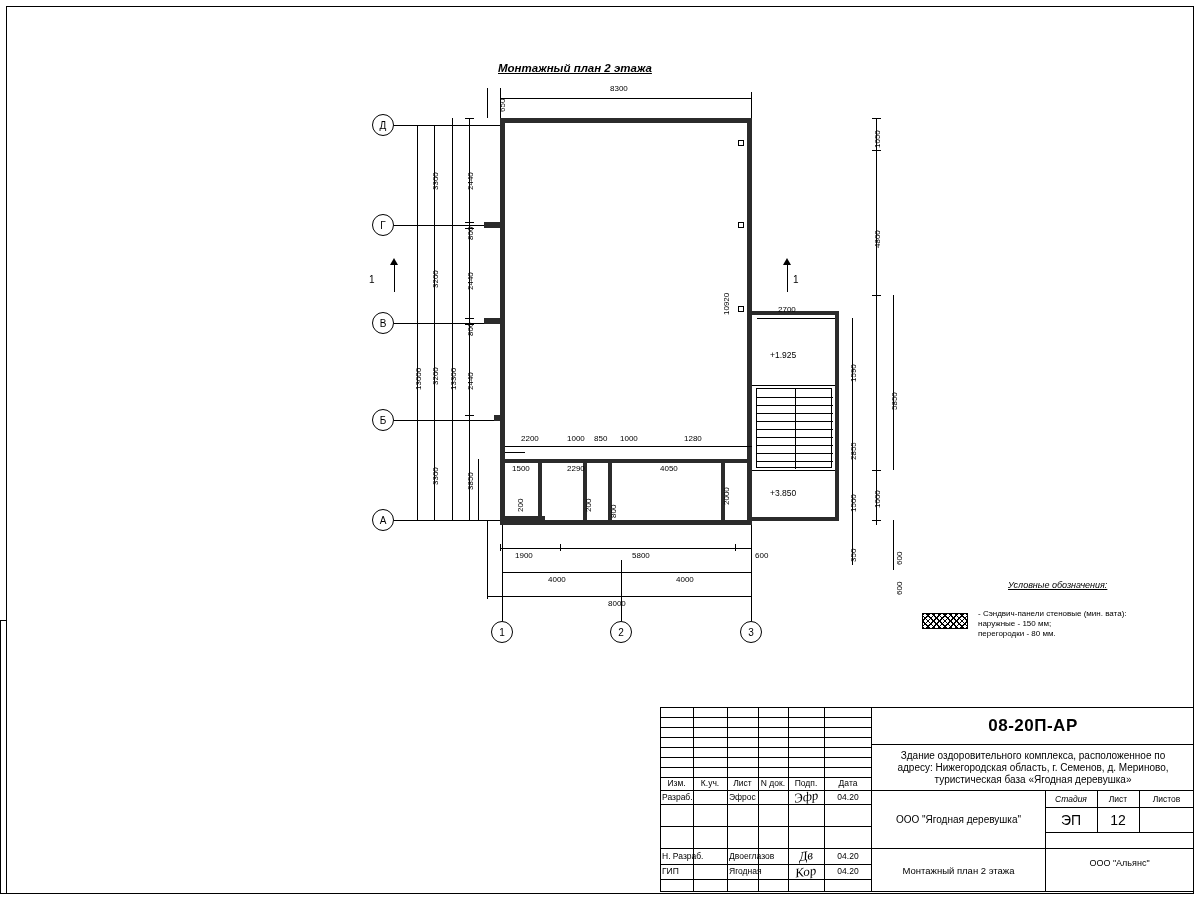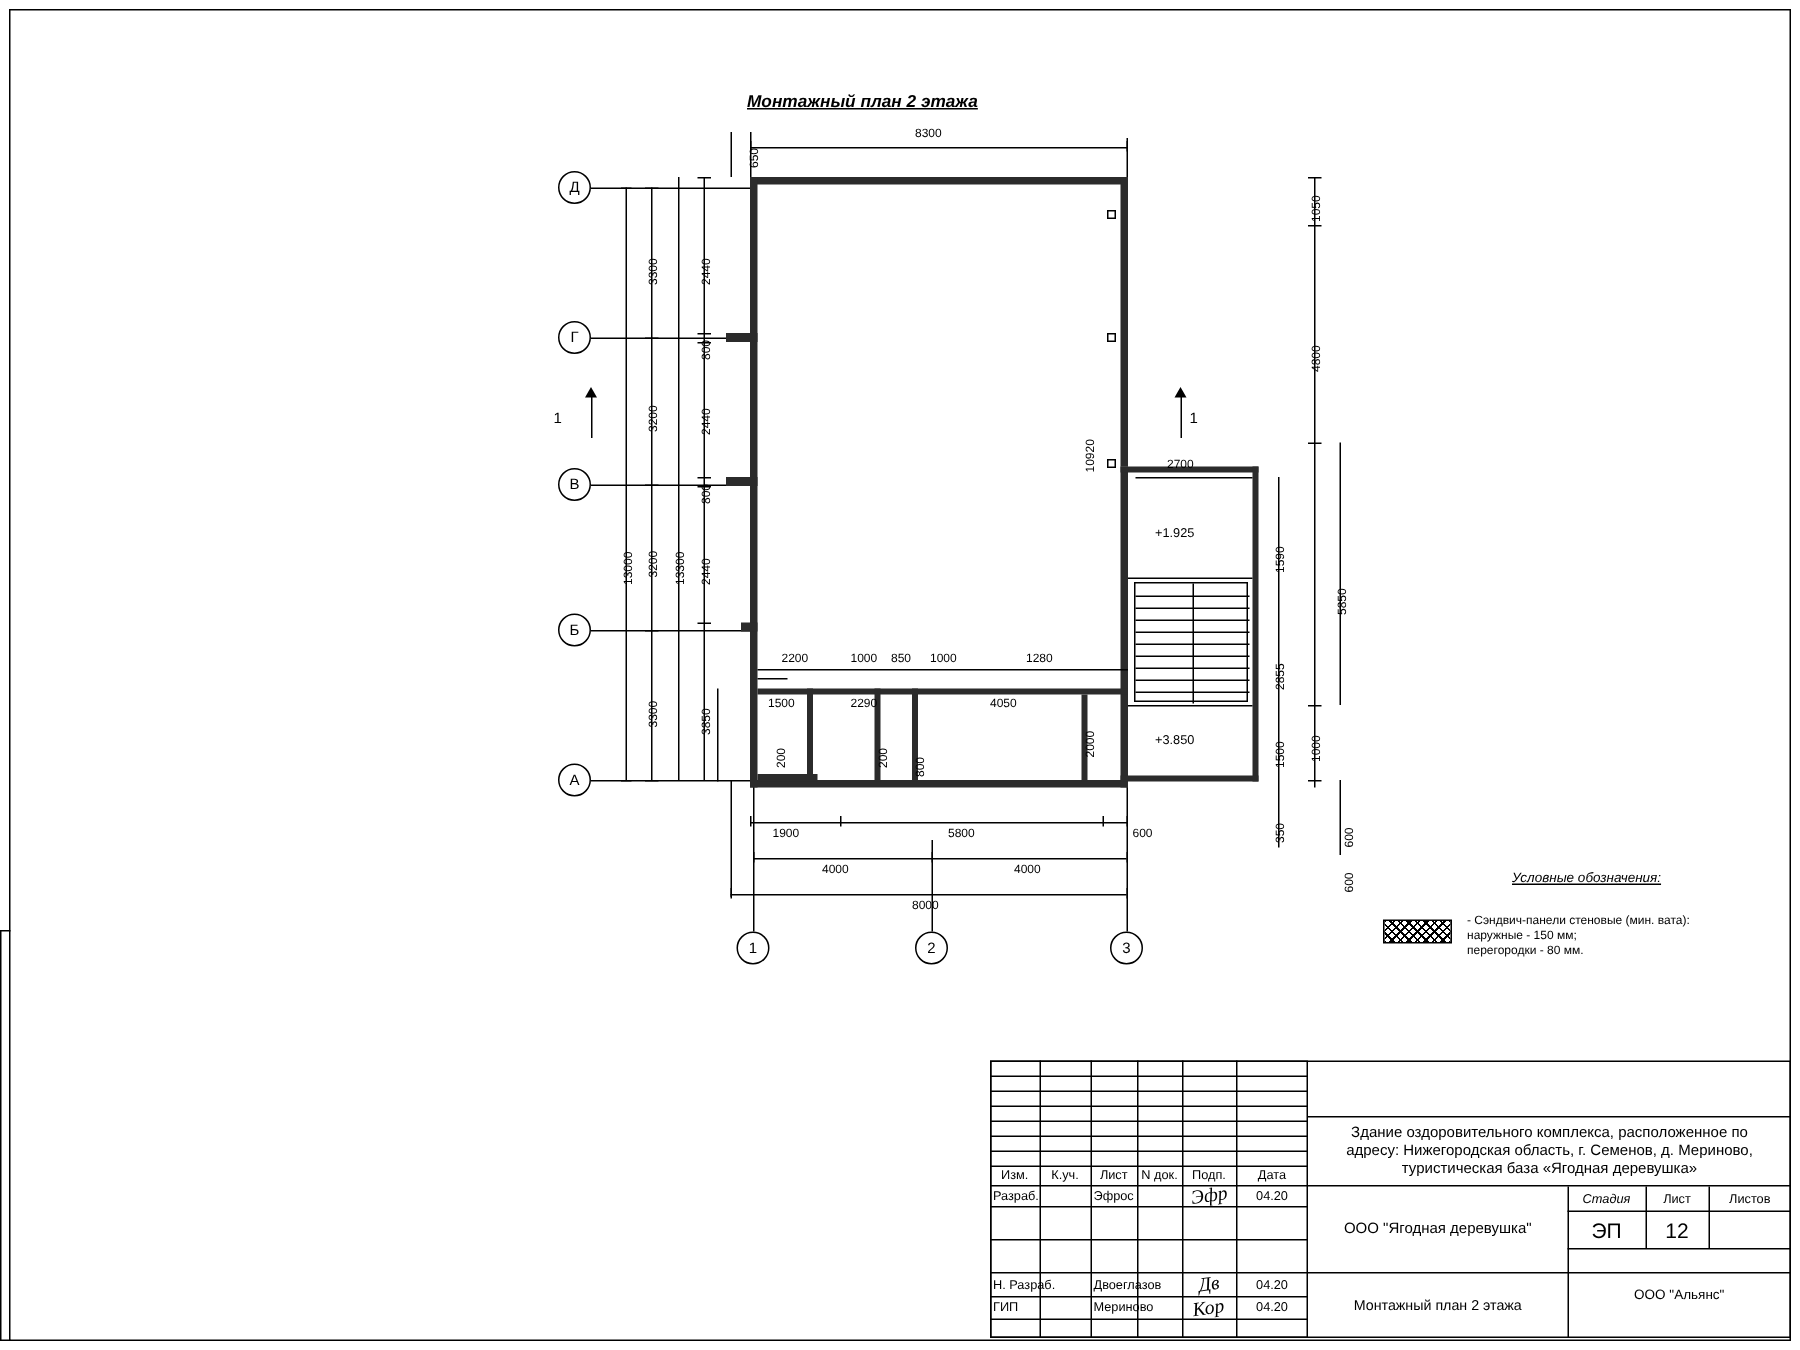--- a/index.html
+++ b/index.html
@@ -294,28 +294,33 @@
       <div class="cell l" style="left:0;top:0;width:67px;height:16px;">Н. Разраб.</div>
       <div class="cell l" style="left:67px;top:0;width:61px;height:16px;">Двоеглазов</div>
       <div class="cell" style="left:128px;top:0;width:36px;height:16px;">
           <span class="sig">Дв</span>
         </div>
       <div class="cell" style="left:164px;top:0;width:48px;height:16px;">04.20</div>
     </div>
     <div class="abs" style="left:0;top:157px;width:212px;height:1px;background:#000;"></div>
     <div class="abs" style="left:0;top:157px;width:212px;height:15px;">
       <div class="cell l" style="left:0;top:0;width:67px;height:15px;">ГИП</div>
-      <div class="cell l" style="left:67px;top:0;width:61px;height:15px;">Мериново</div>
+      <div class="cell l" style="left:67px;top:0;width:61px;height:15px;">Ягодная</div>
       <div class="cell" style="left:128px;top:0;width:36px;height:15px;">
           <span class="sig">Кор</span>
         </div>
       <div class="cell" style="left:164px;top:0;width:48px;height:15px;">04.20</div>
     </div>
     <div class="abs" style="left:0;top:172px;width:212px;height:1px;background:#000;"></div>
 
+    <div class="abs" style="left:212px;top:0;width:322px;height:37px;">
+      <div class="cell" style="left:0;top:0;width:322px;height:37px;">
+          <span class="docnum">08-20П-АР</span>
+        </div>
+    </div>
     <div class="abs" style="left:212px;top:37px;width:322px;height:1px;background:#000;"></div>
 
     <div class="abs" style="left:212px;top:38px;width:322px;height:45px;display:flex;align-items:center;justify-content:center;">
       <div class="desc">
         <div>Здание оздоровительного комплекса, расположенное по</div>
         <div>адресу: Нижегородская область, г. Семенов, д. Мериново,</div>
         <div>туристическая база «Ягодная деревушка»</div>
       </div>
     </div>
     <div class="abs" style="left:212px;top:83px;width:322px;height:1px;background:#000;"></div>

